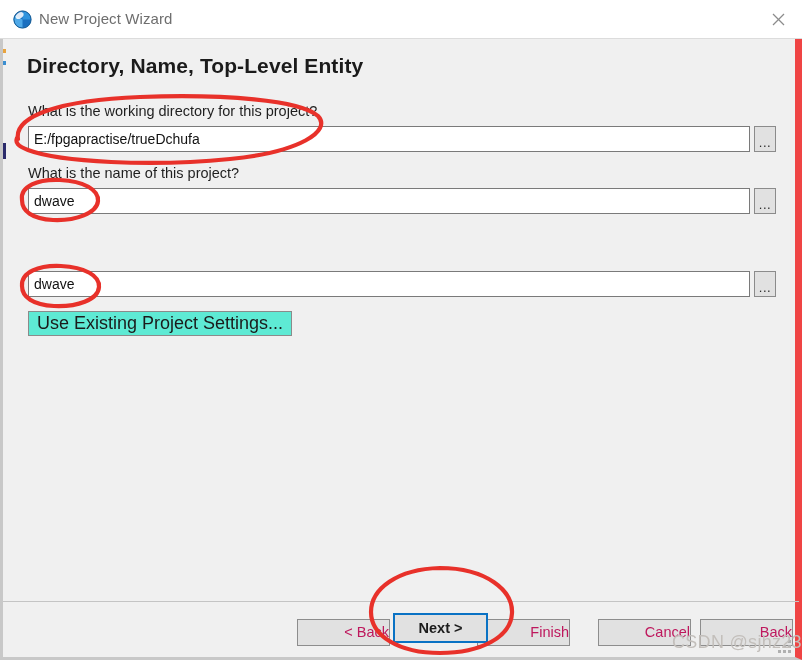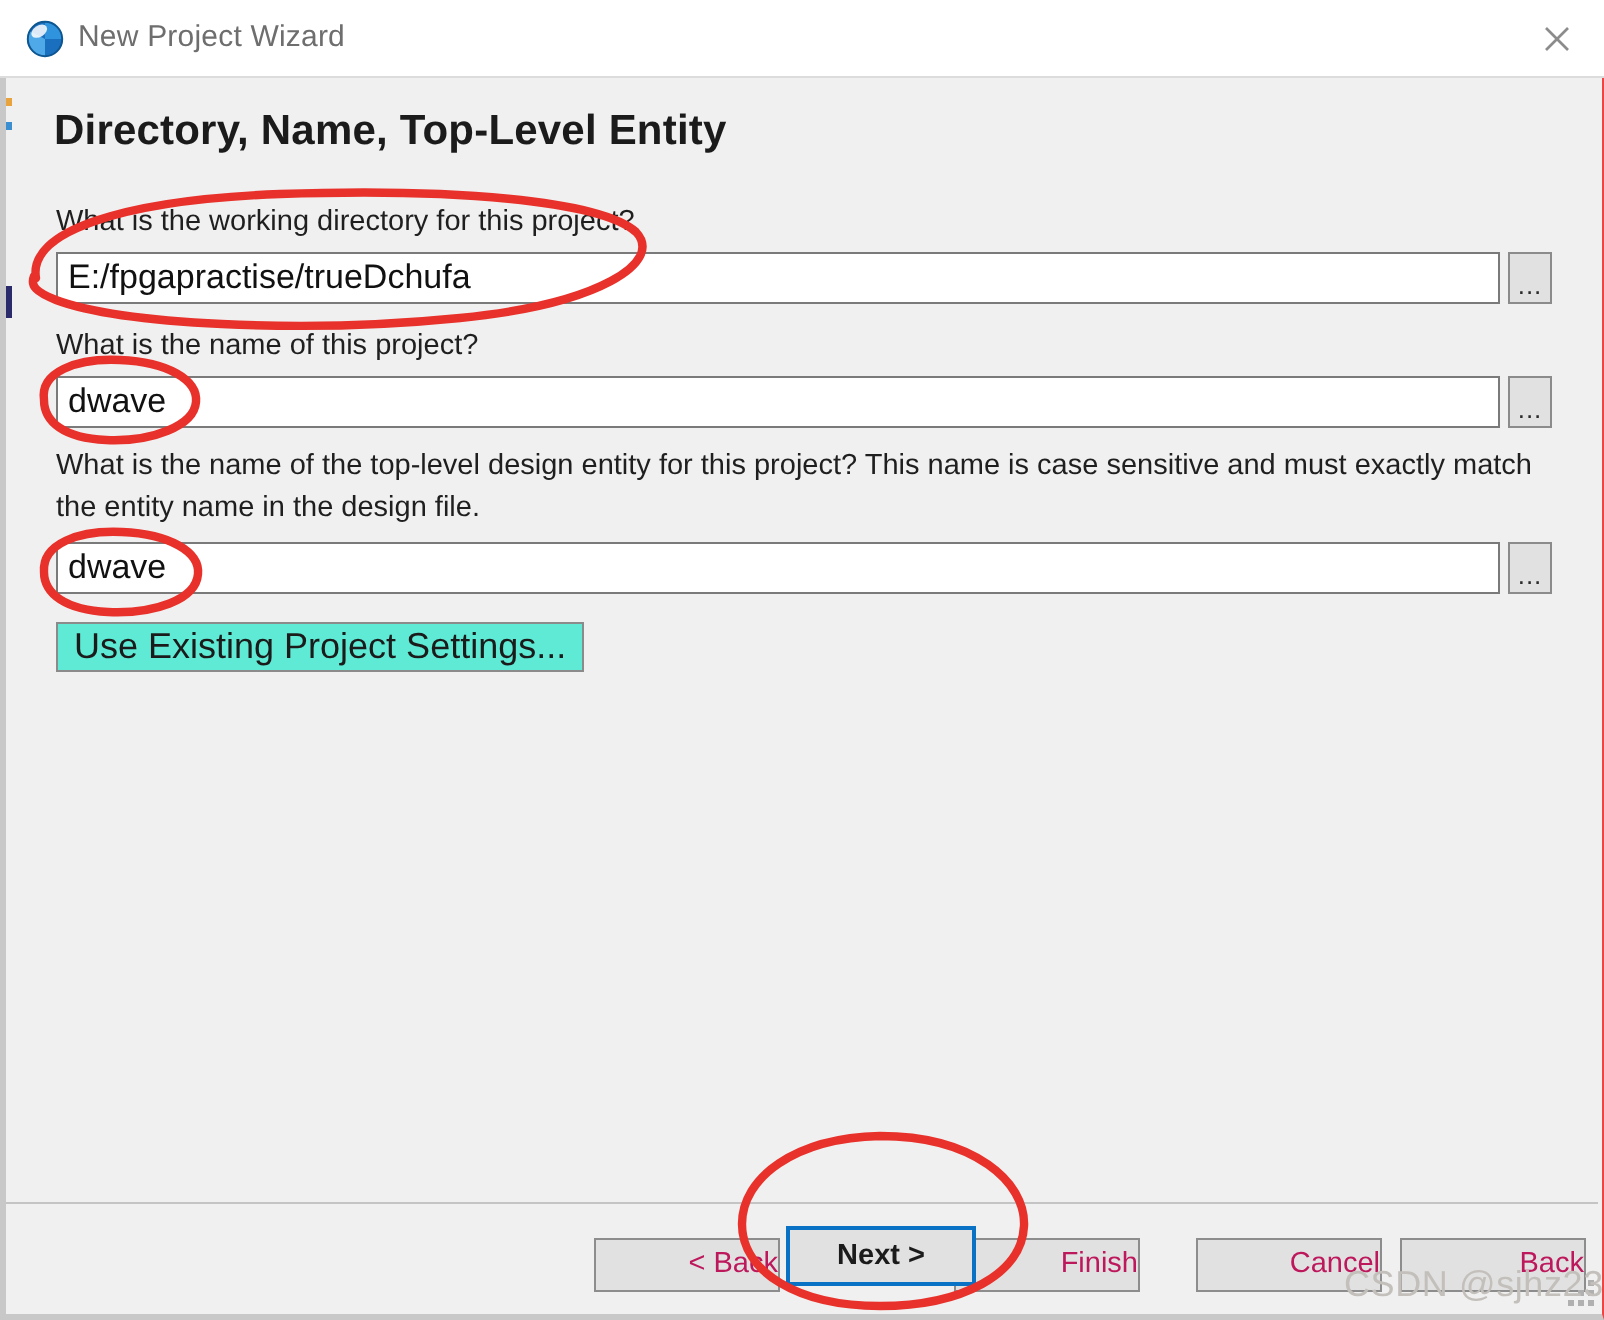--- a/index.html
+++ b/index.html
@@ -52,21 +52,21 @@
   .close-btn svg { display: block; }
 
   
   .body-area {
     position: absolute;
     left: 0; top: 39px;
     width: 802px; height: 621px;
     background: #f0f0f0;
     box-sizing: border-box;
     border-left: 3px solid #c8c8c8;
-    border-right: 1px solid #ef4444;
+    border-right: 7px solid #ef4444;
     border-bottom: 3px solid #c8c8c8;
   }
   
   .edge-accent {
     position: absolute;
     left: 0;
     width: 3px;
   }
   .edge-a1 { top: 10px;  height: 4px; background: #e8a33d; }
   .edge-a2 { top: 22px;  height: 4px; background: #3b8ed0; }
@@ -106,21 +106,21 @@
   .f3 { left: 25px; top: 232px; width: 748px; }
 
   .text-input {
     position: absolute;
     left: 0; top: 0;
     width: 722px; height: 26px;
     box-sizing: border-box;
     background: #ffffff;
     border: 1px solid #7a7a7a;
     font-family: "Liberation Sans", sans-serif;
-    font-size: 17px;
+    font-size: 14px;
     color: #111111;
     padding: 0 5px;
     outline: none;
   }
   .browse-btn {
     position: absolute;
     right: 0; top: 0;
     width: 22px; height: 26px;
     box-sizing: border-box;
     background: #e1e1e1;
@@ -273,21 +273,20 @@
       </div>
 
       <div class="q-label q2">What is the name of this project?</div>
       <div class="field-row f2">
         <input class="text-input" type="text" value="dwave" style="">
         <span class="browse-btn">
           <span class="dots">...</span>
         </span>
       </div>
 
-      <div class="q-label q3">What is the name of the top-level design entity for this project? This name is case sensitive and must exactly match the entity name in the design file.</div>
       <div class="field-row f3">
         <input class="text-input" type="text" value="dwave" style="">
         <span class="browse-btn">
           <span class="dots">...</span>
         </span>
       </div>
 
       <button class="existing-btn">Use Existing Project Settings...</button>
 
       <div class="footer-sep"></div>

